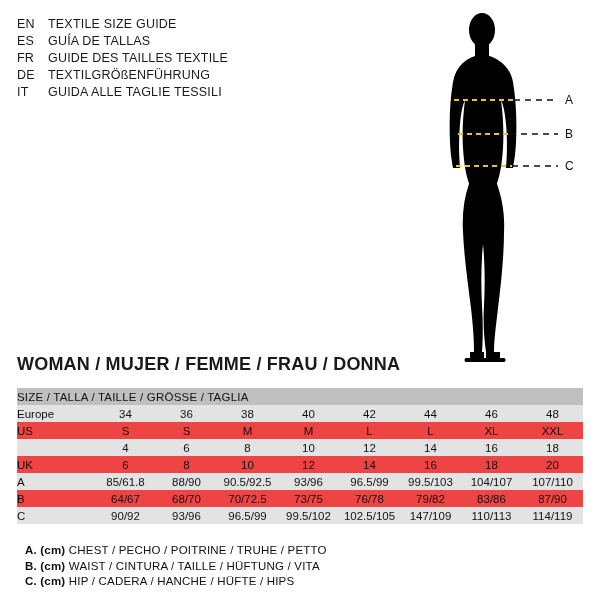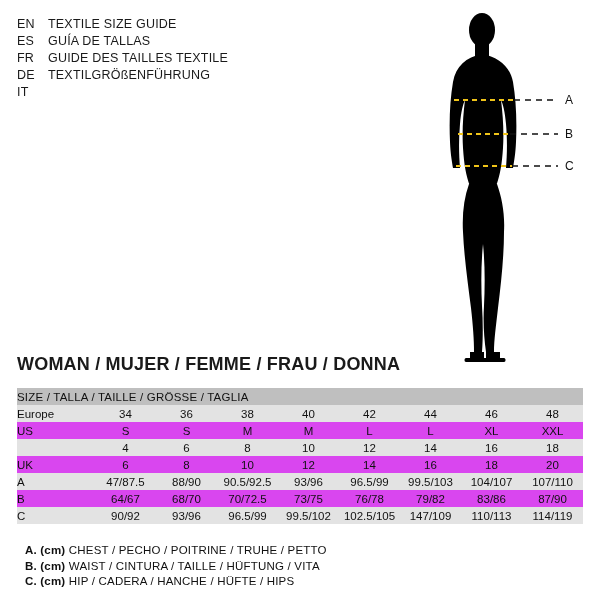--- a/index.html
+++ b/index.html
@@ -95,21 +95,21 @@
     background: #bfbfbf;
     font-weight: normal;
     font-size: 11.5px;
     padding-left: 4px;
     letter-spacing: 0.2px;
   }
   .row-shaded td {
     background: #e3e3e3;
   }
   .row-plain td {
-    background: #d946ef;
+    background: #ef4444;
   }
   td.label-cell {
     text-align: left;
     padding-left: 4px;
     width: 78px;
   }
   td.val-cell {
     text-align: center;
   }
 
@@ -148,20 +148,21 @@
     <div class="lang-row">
       <span class="lang-code">FR</span>
       <span class="lang-text">GUIDE DES TAILLES TEXTILE</span>
     </div>
     <div class="lang-row">
       <span class="lang-code">DE</span>
       <span class="lang-text">TEXTILGRÖßENFÜHRUNG</span>
     </div>
     <div class="lang-row">
       <span class="lang-code">IT</span>
+      <span class="lang-text">GUIDA ALLE TAGLIE TESSILI</span>
     </div>
   </div>
 
   <div class="figure-wrap">
     <svg class="figure-svg" width="160" height="360" viewBox="0 0 160 360" xmlns="http://www.w3.org/2000/svg">
       <g fill="#000000">
 
         <ellipse cx="52" cy="22" rx="13" ry="17"></ellipse>
 
         <path d="M45 36 h14 v12 h-14 z"></path>
@@ -290,21 +291,21 @@
           <td class="val-cell">10</td>
           <td class="val-cell">12</td>
           <td class="val-cell">14</td>
           <td class="val-cell">16</td>
           <td class="val-cell">18</td>
           <td class="val-cell">20</td>
         </tr>
 
         <tr class="row-shaded">
           <td class="label-cell">A</td>
-          <td class="val-cell">47/87.5</td>
+          <td class="val-cell">85/61.8</td>
           <td class="val-cell">88/90</td>
           <td class="val-cell">90.5/92.5</td>
           <td class="val-cell">93/96</td>
           <td class="val-cell">96.5/99</td>
           <td class="val-cell">99.5/103</td>
           <td class="val-cell">104/107</td>
           <td class="val-cell">107/110</td>
         </tr>
 
         <tr class="row-plain">

